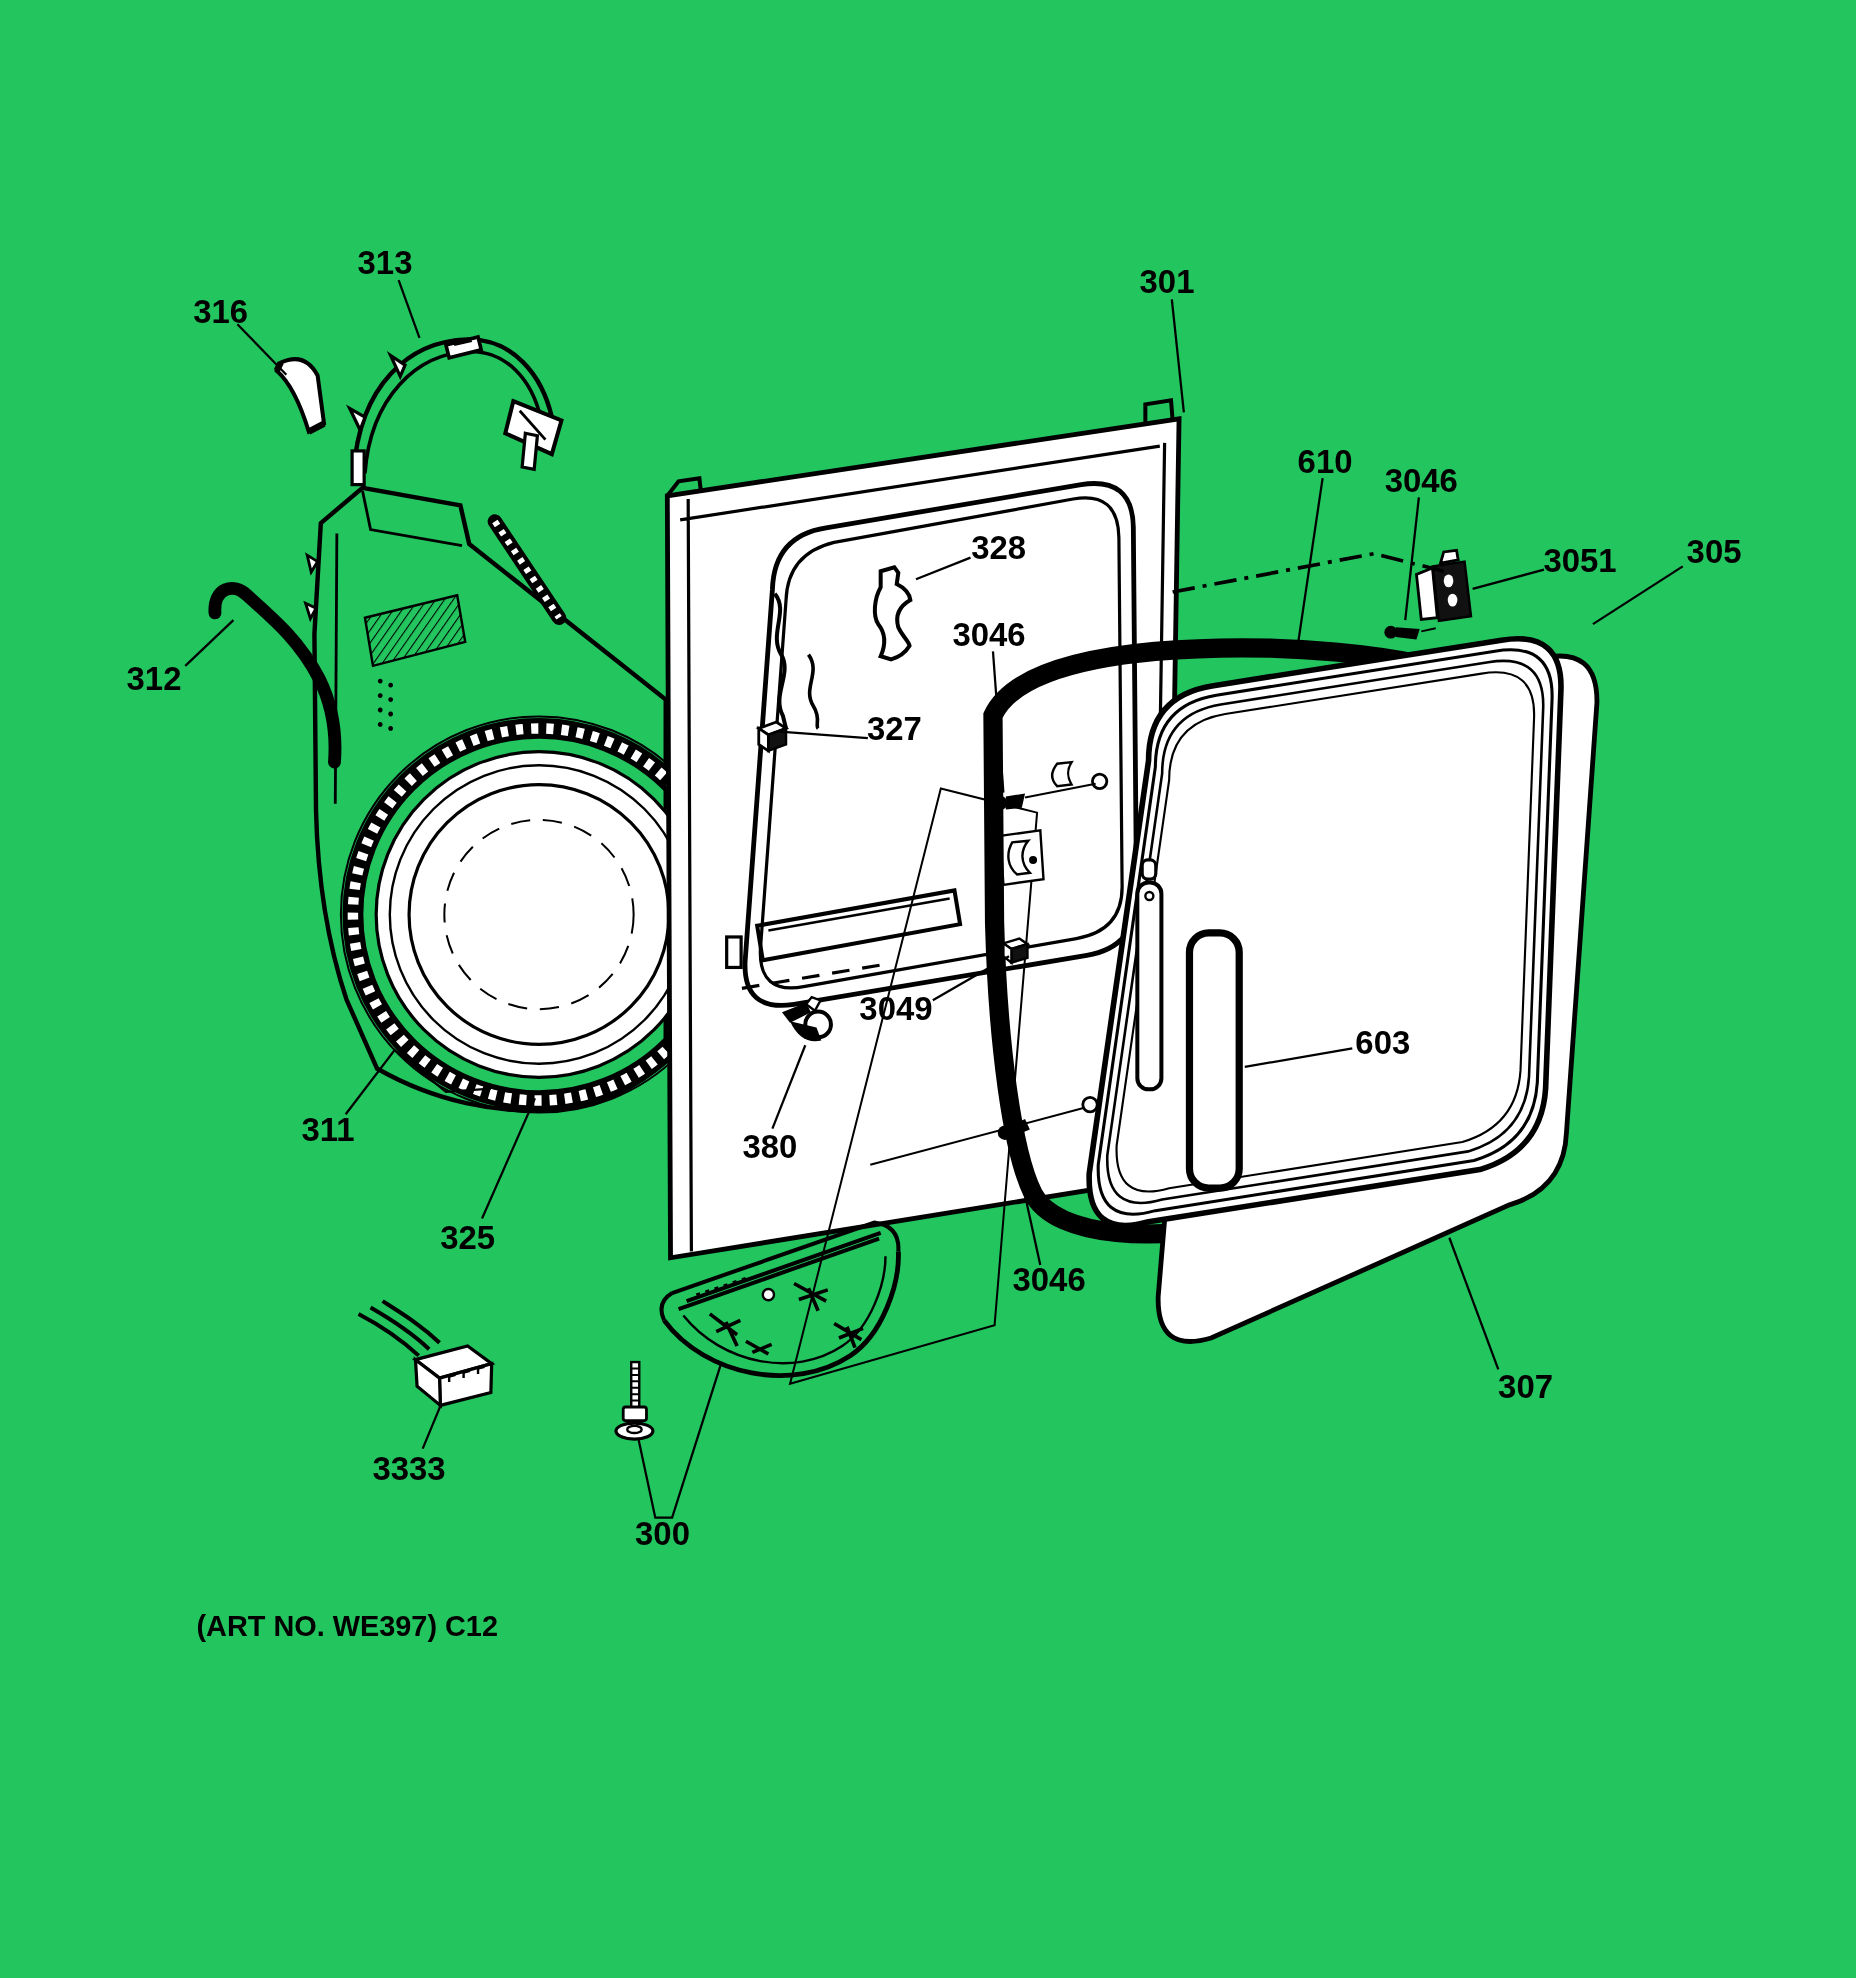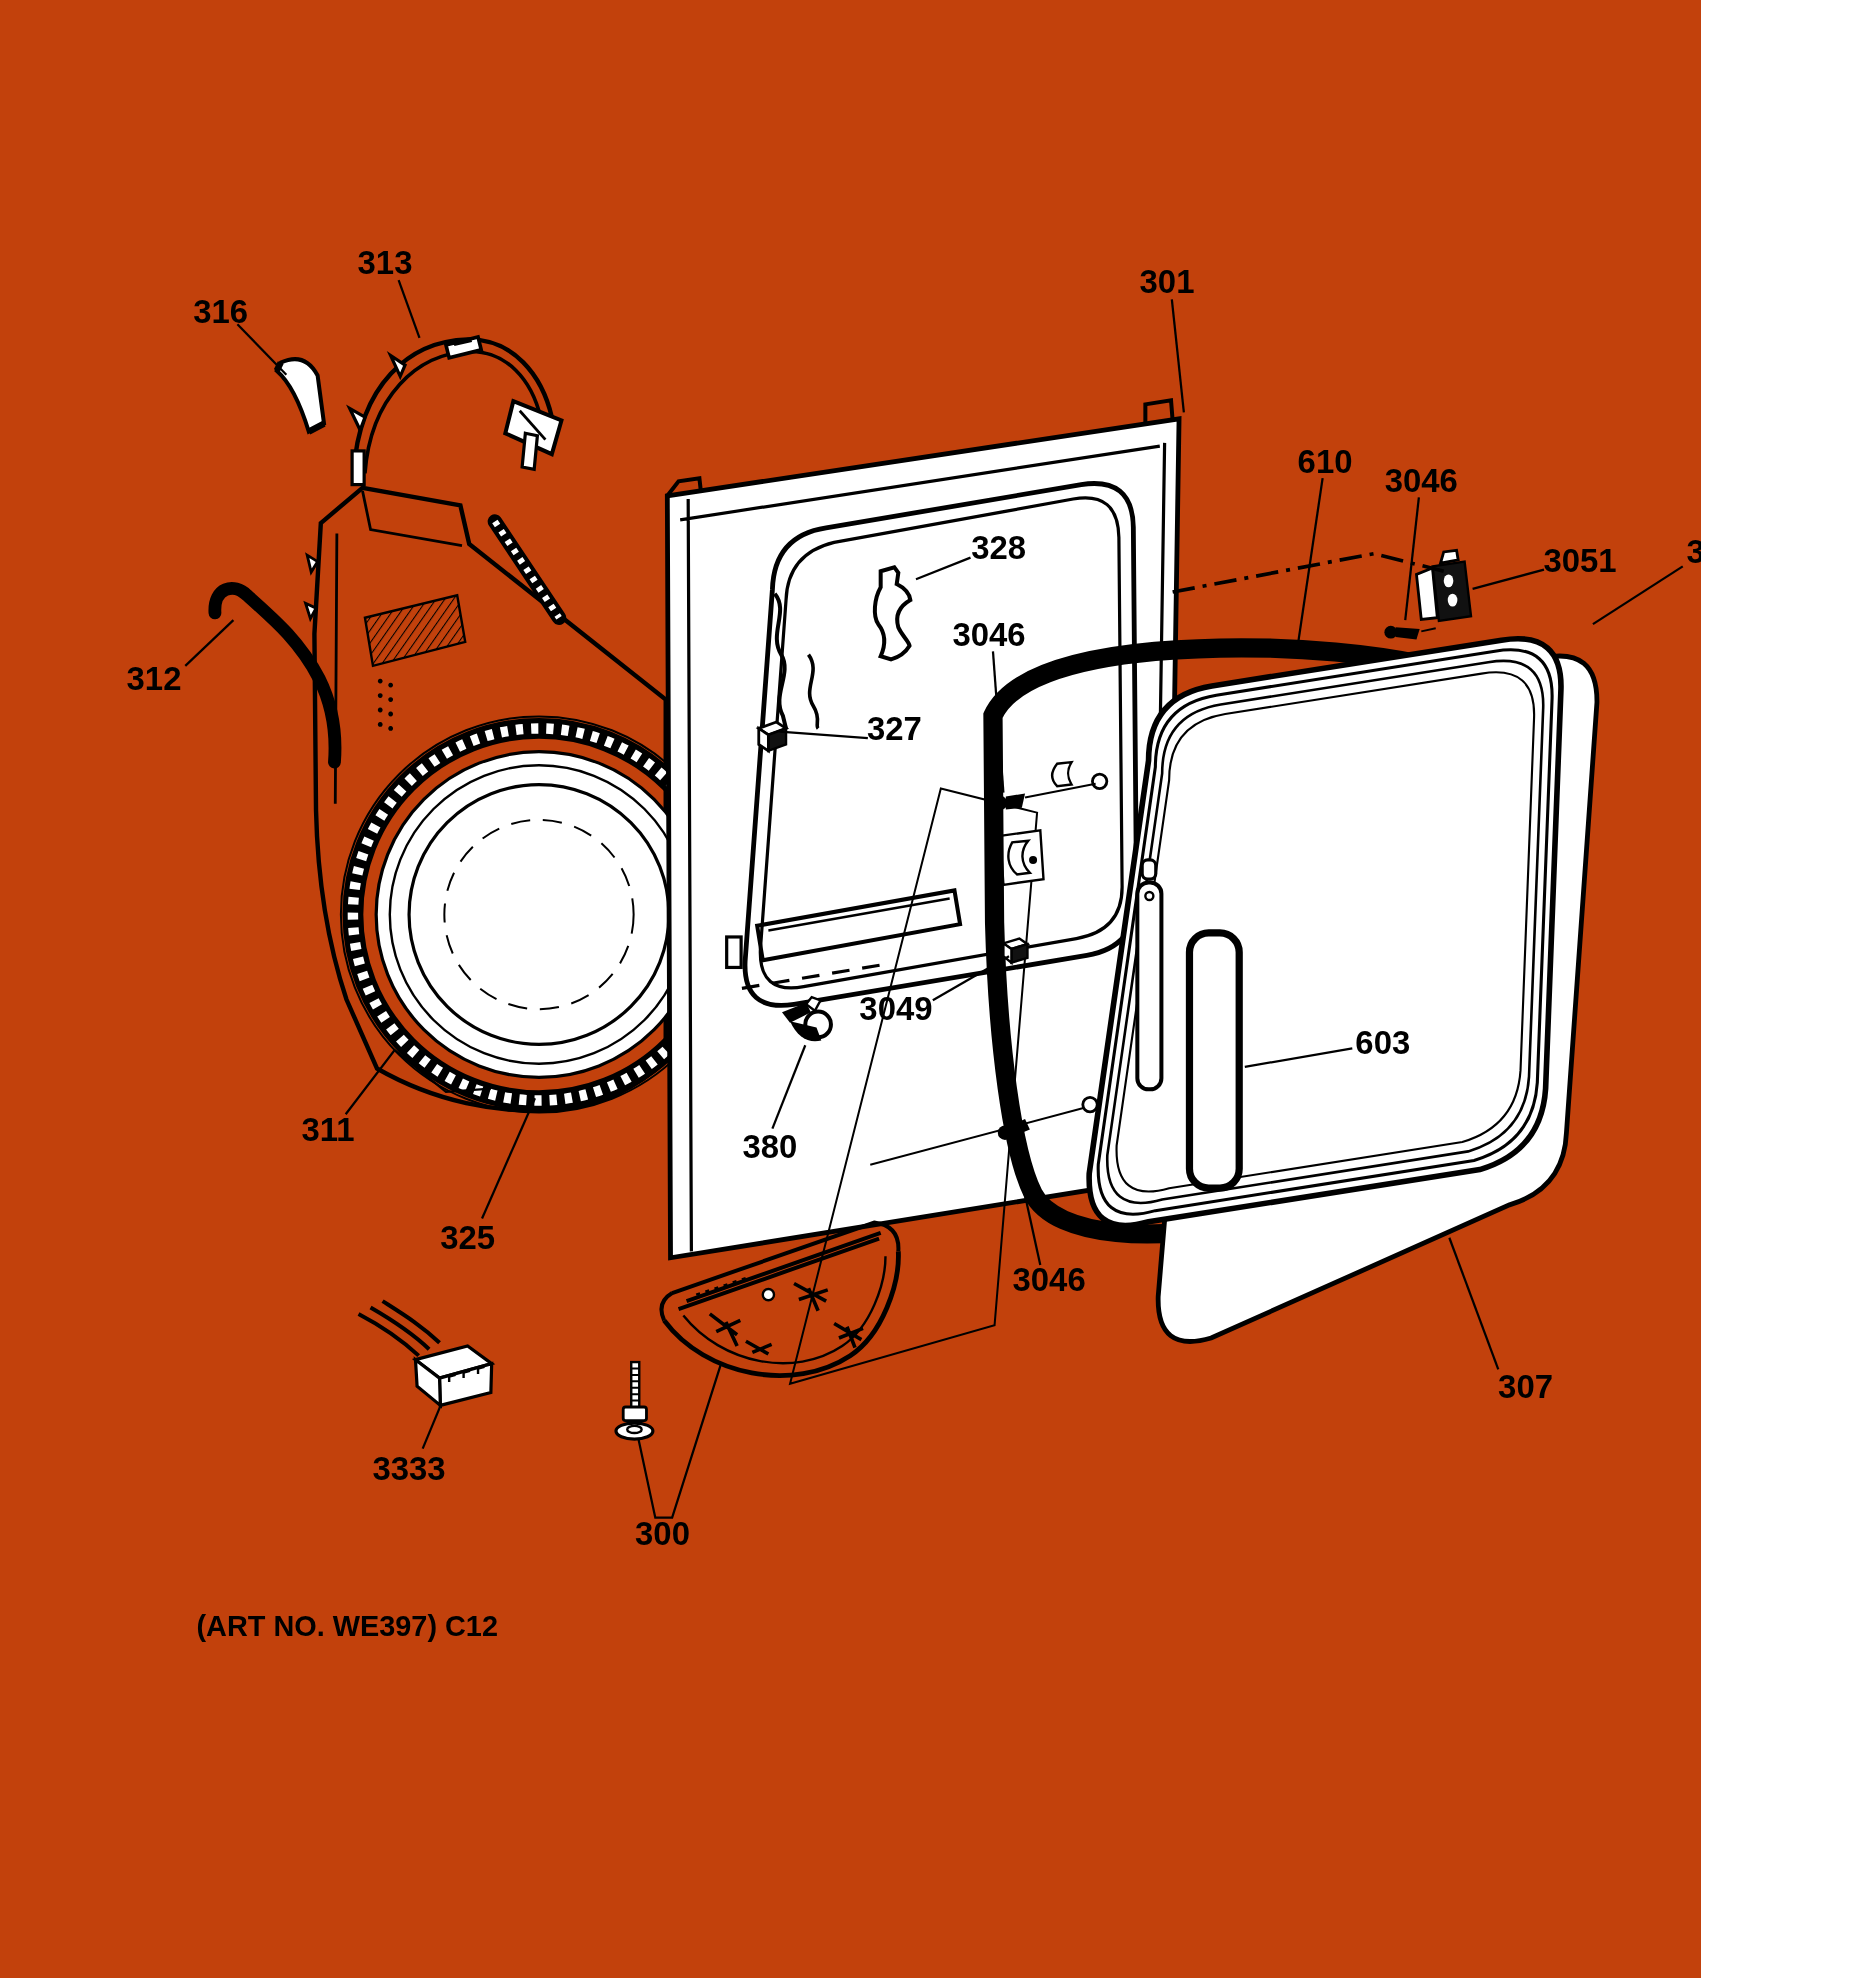--- a/index.html
+++ b/index.html
@@ -1,16 +1,16 @@
 <!DOCTYPE html>
 <html style="font-size:13px"><head>
 <meta charset="utf-8">
 <style>
   html,body{margin:0;padding:0;background:#ffffff;}
-  .page{width:1701px;height:1979px;position:relative;background:#c2410c;overflow:hidden;}
+  .page{width:1856px;height:1979px;position:relative;background:#22c55e;overflow:hidden;}
   svg{display:block;}
   .lbl{font-family:"Liberation Sans",sans-serif;font-weight:bold;font-size:41px;fill:#000;}
   .art{font-family:"Liberation Sans",sans-serif;font-weight:bold;font-size:36px;fill:#000;}
   .ln{stroke:#000;fill:none;}
 </style>
 </head>
 <body>
 
 <div class="page">
 <svg width="1856" height="1979" viewBox="0 0 2314 2467">

